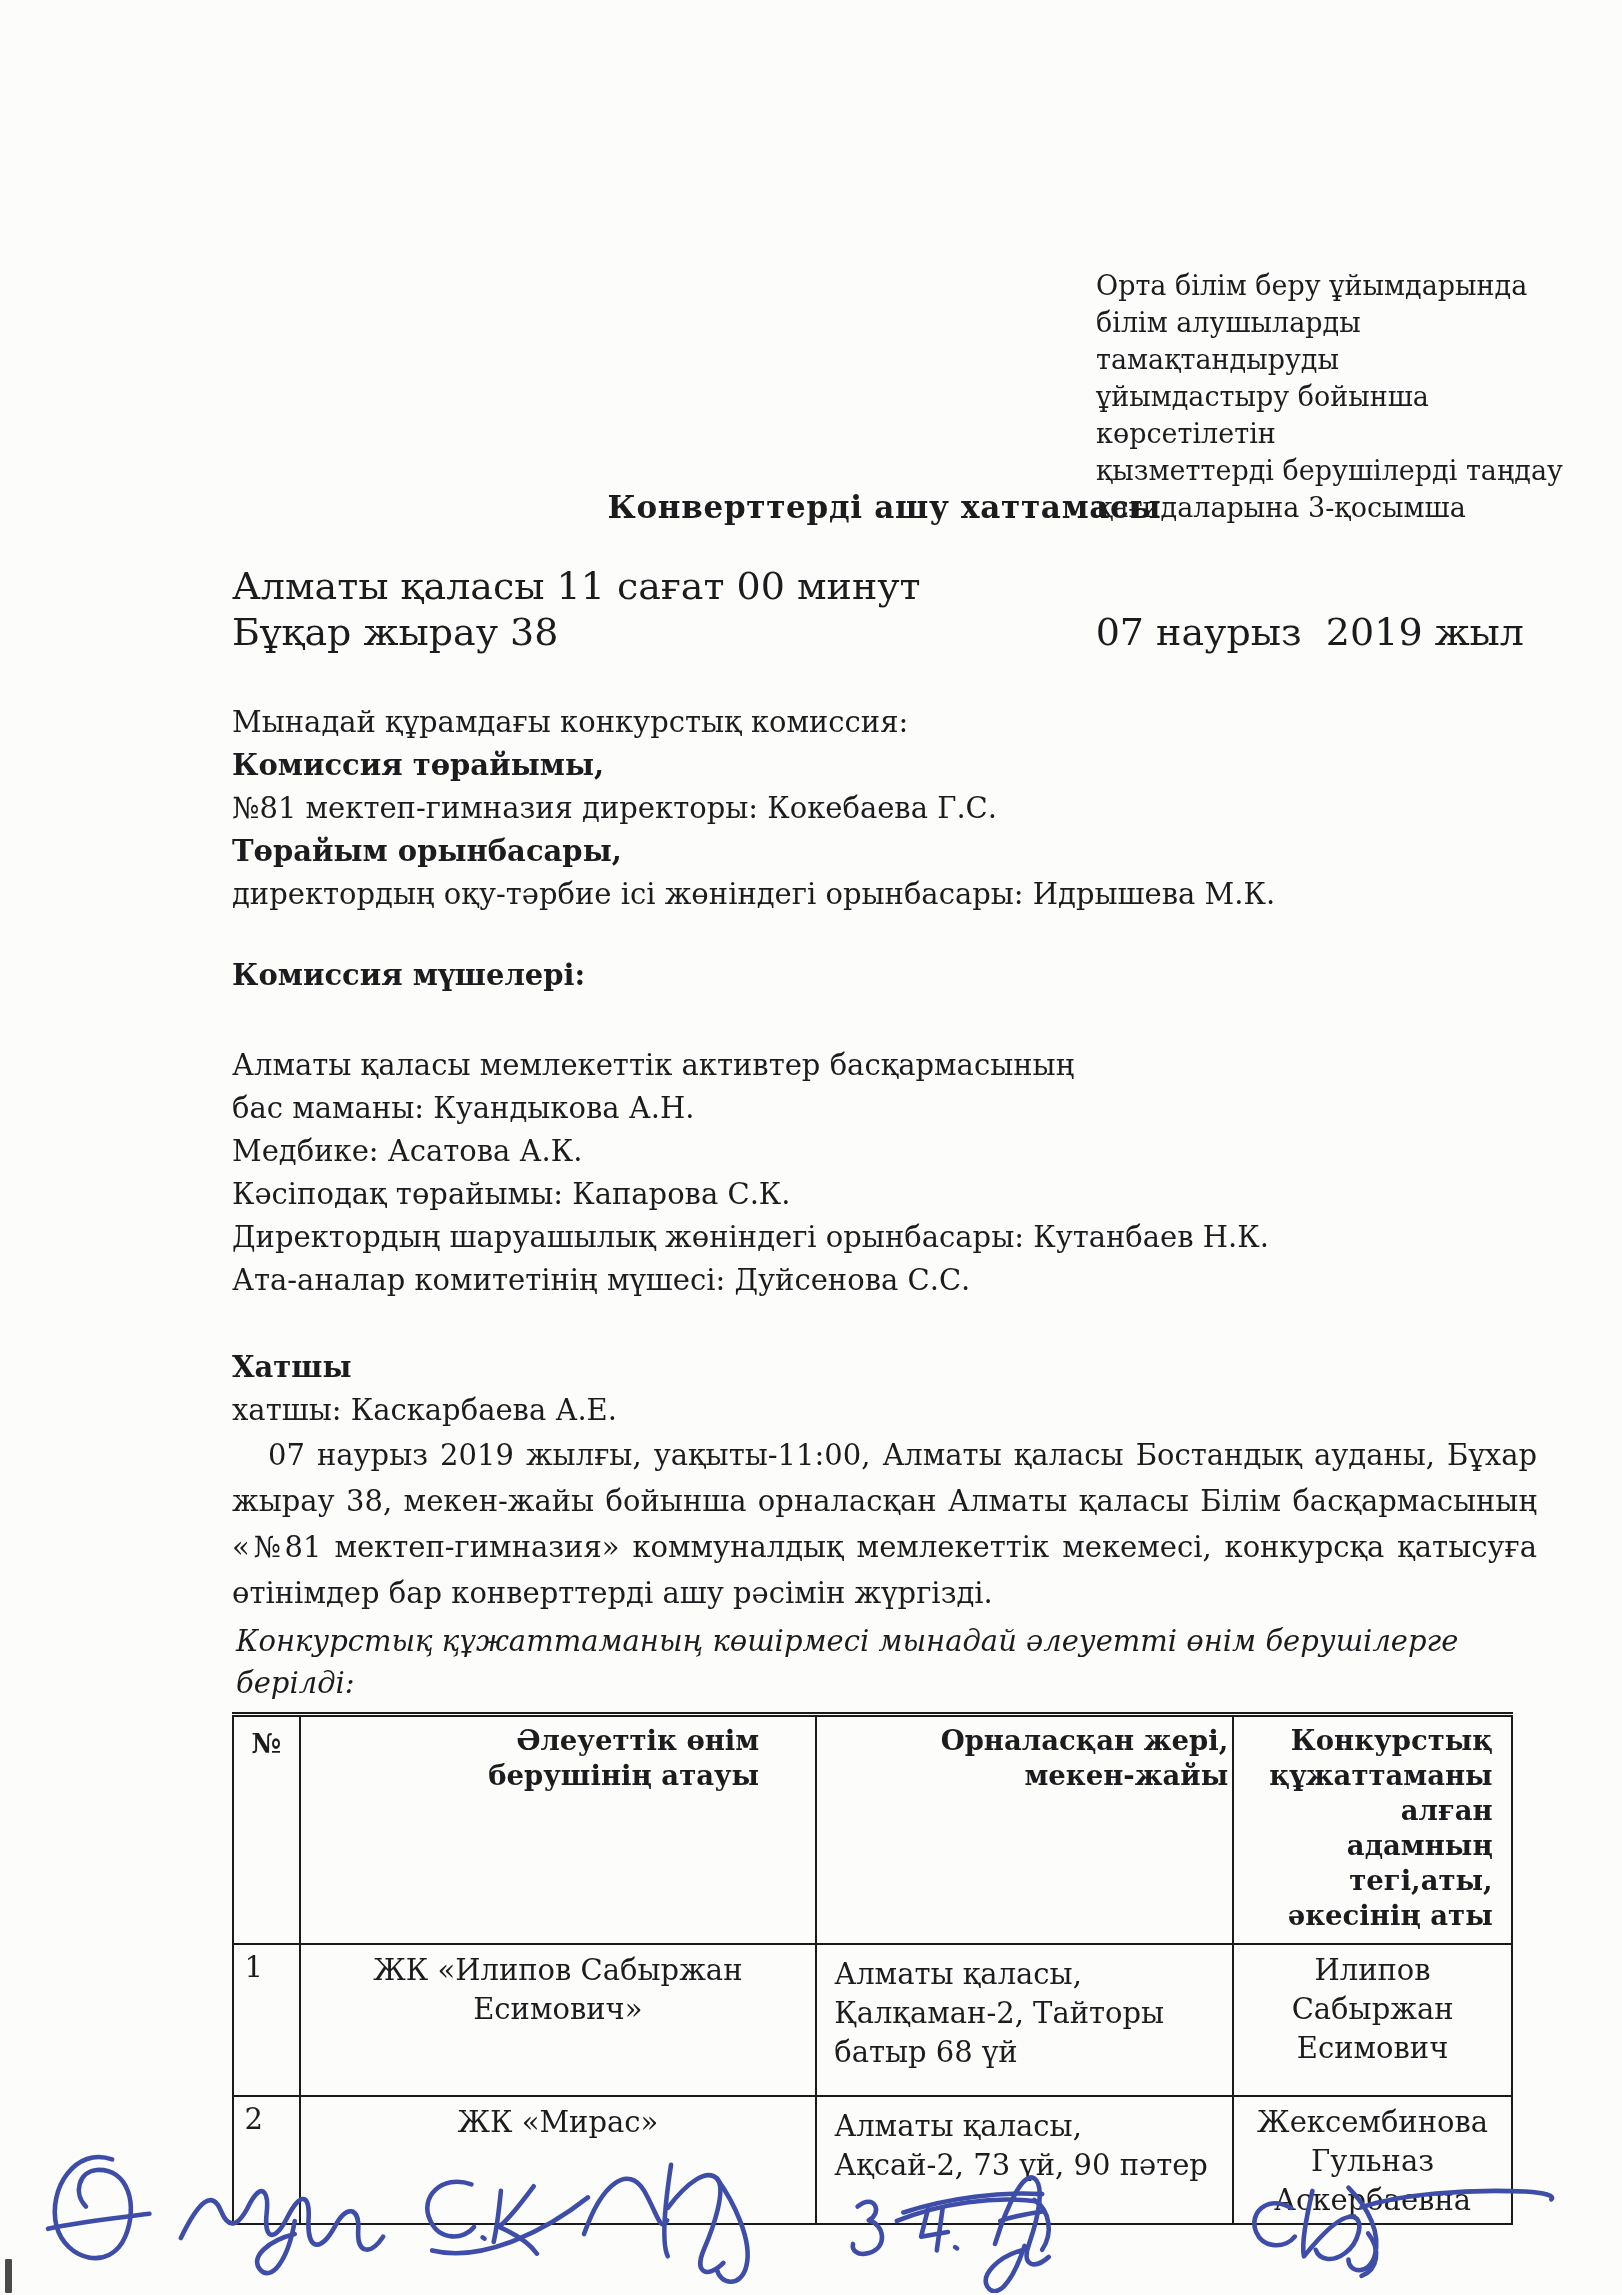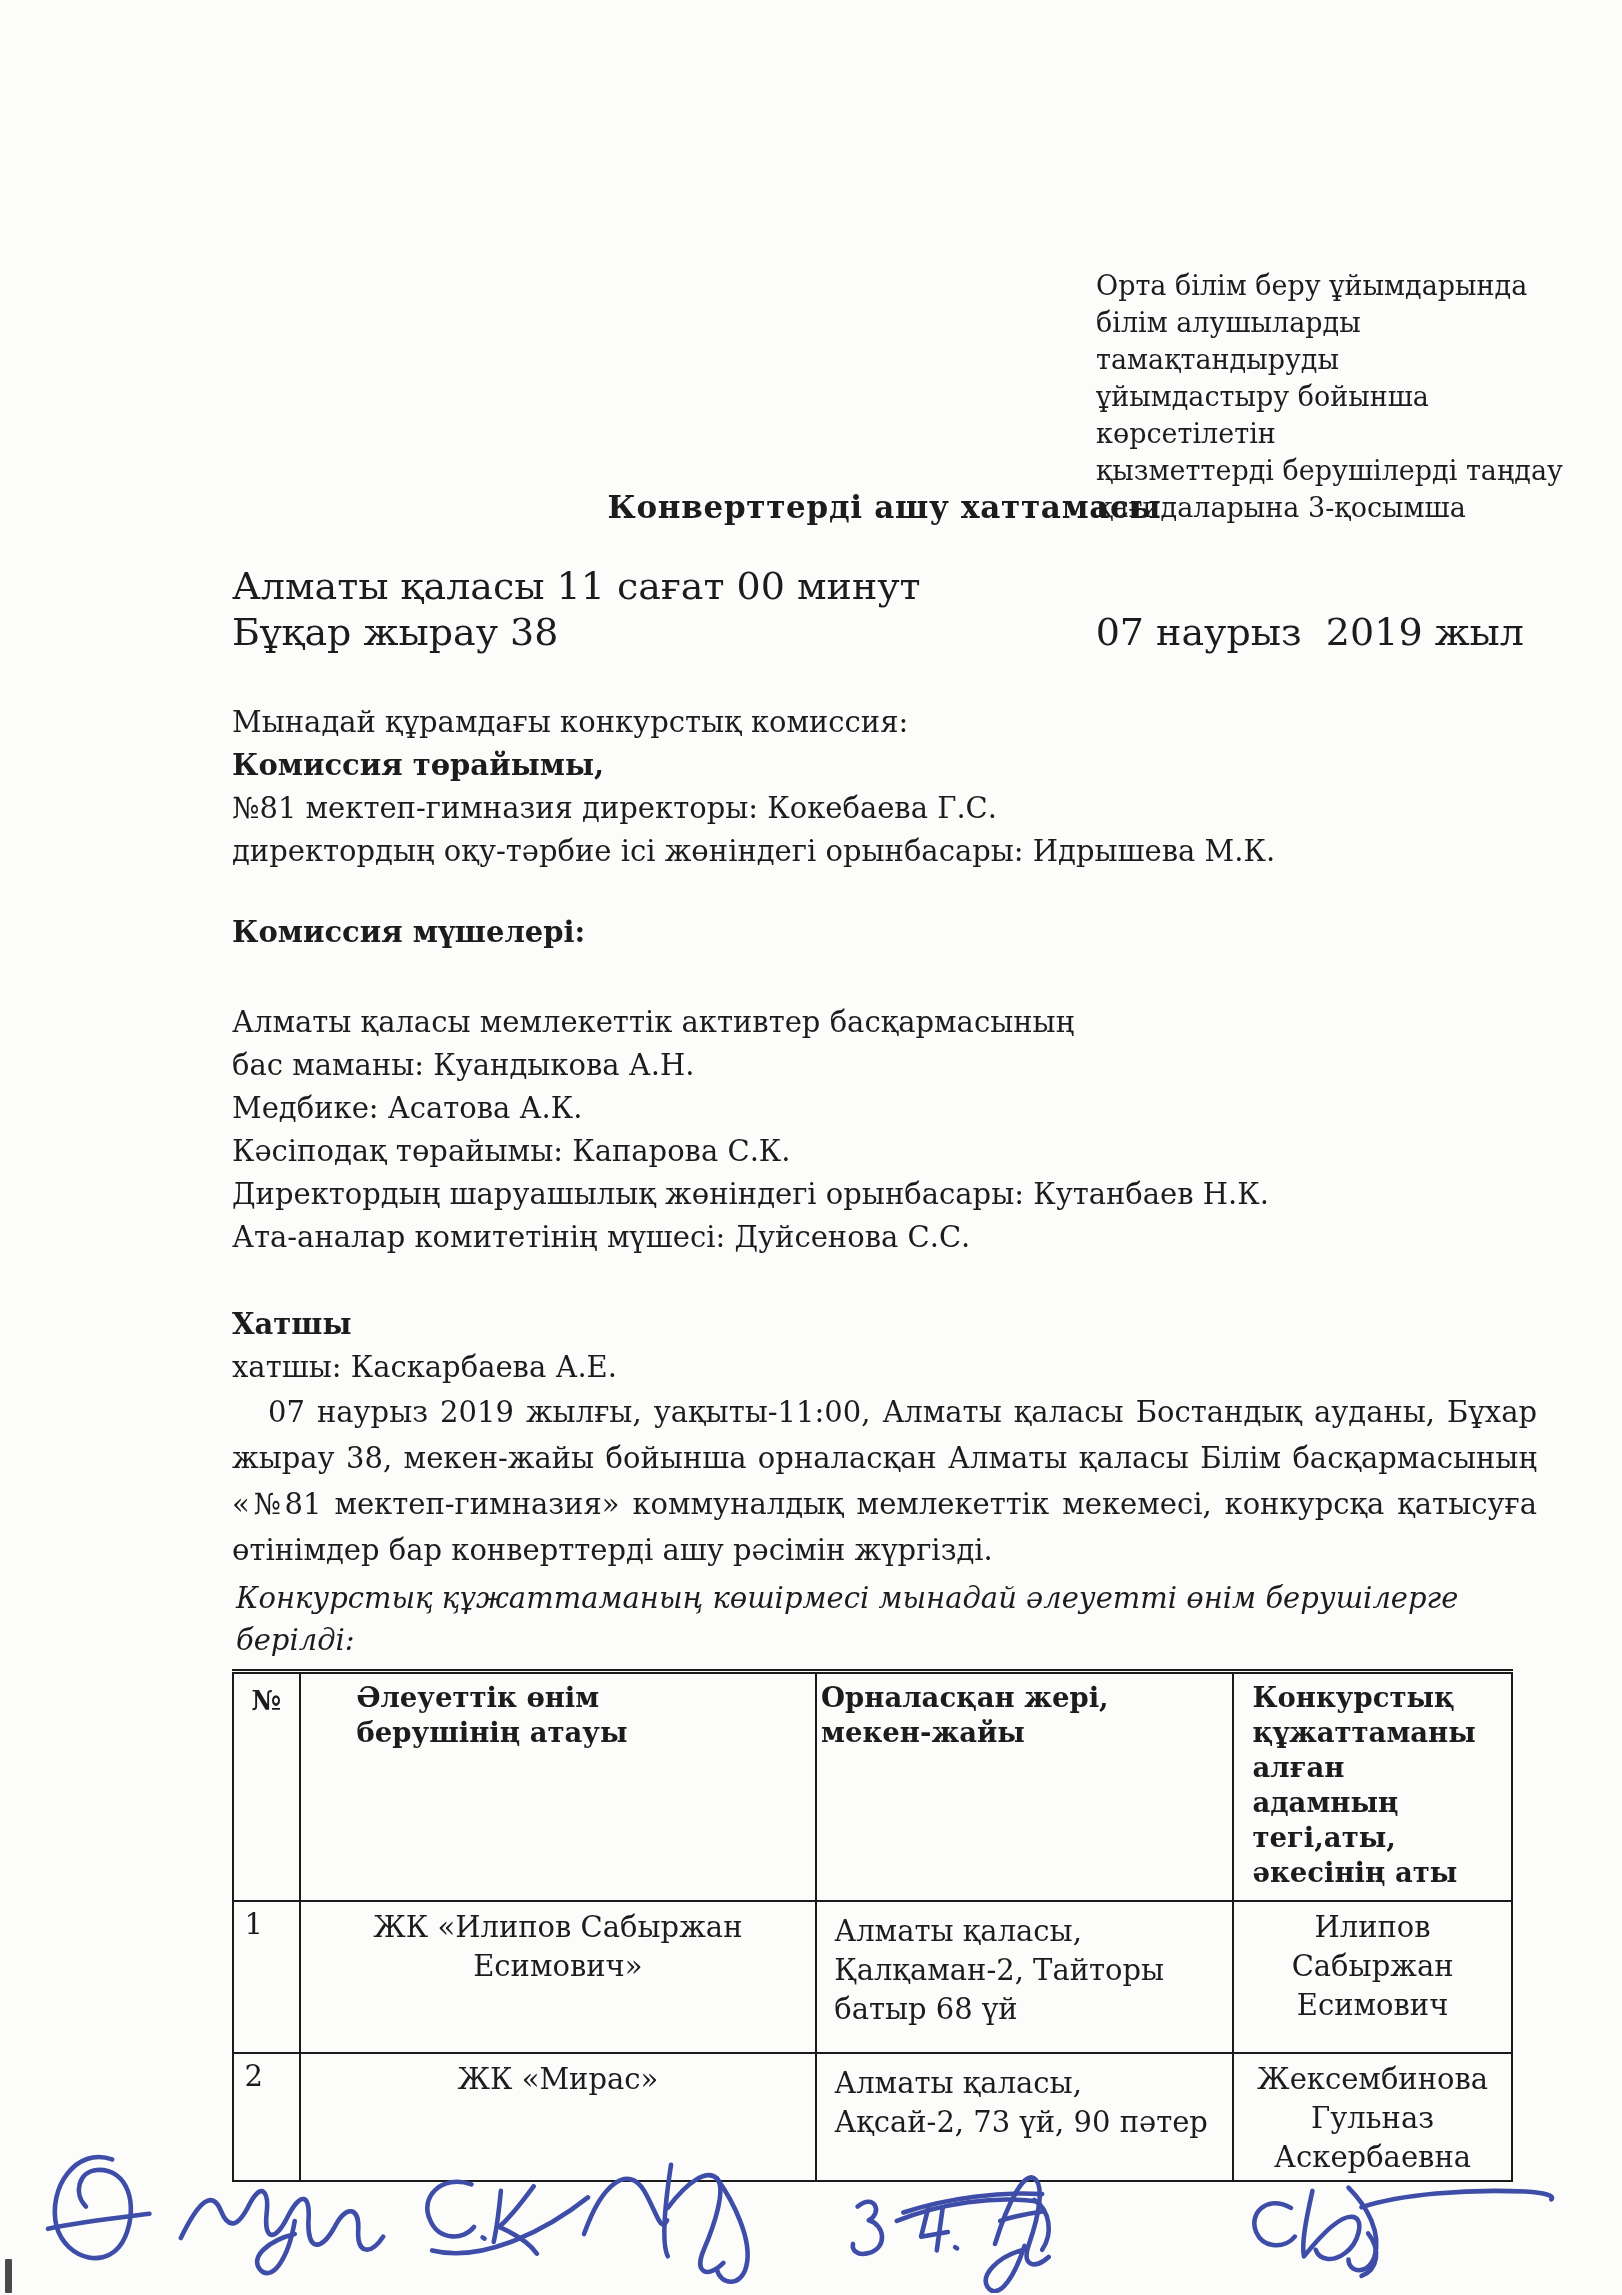--- a/index.html
+++ b/index.html
@@ -56,21 +56,21 @@
     table-layout:fixed;
   }
   table.suppliers, table.suppliers th, table.suppliers td {
     border:2px solid #1b1b1b;
   }
   table.suppliers { border-top:5.9px double #1b1b1b; }
   table.suppliers th {
     font-weight:bold;
     font-size:27.5px; line-height:35px;
     vertical-align:top;
-    text-align:left;
+    text-align:right;
     padding:6.5px 3.9px 9.2px;
   }
   table.suppliers th.h-name { padding-left:56px; padding-right:56px; }
   table.suppliers th.h-person { padding-left:18.3px; padding-right:18.3px; }
   table.suppliers th.h-num { text-align:center; padding-top:9.2px; }
   table.suppliers td {
     font-size:29px; line-height:39px;
     vertical-align:top;
   }
   td.col-num { text-align:left; padding:3.9px 3.9px 0 10.5px; }
@@ -113,20 +113,21 @@
       <div class="place-row">
         <span>Бұқар жырау 38</span>
         <span class="date-line">07 наурыз  2019 жыл</span>
       </div>
     </div>
 
     <div class="commission-block">
       <div>Мынадай құрамдағы конкурстық комиссия:</div>
       <div class="bold-line">Комиссия төрайымы,</div>
       <div>№81 мектеп-гимназия директоры: Кокебаева Г.С.</div>
+      <div class="bold-line">Төрайым орынбасары,</div>
       <div>директордың оқу-тәрбие ісі жөніндегі орынбасары: Идрышева М.К.</div>
     </div>
 
     <div class="members-heading">Комиссия мүшелері:</div>
 
     <div class="members-list">
       <div>Алматы қаласы мемлекеттік активтер басқармасының</div>
       <div>бас маманы: Куандыкова А.Н.</div>
       <div>Медбике: Асатова А.К.</div>
       <div>Кәсіподақ төрайымы: Капарова С.К.</div>

